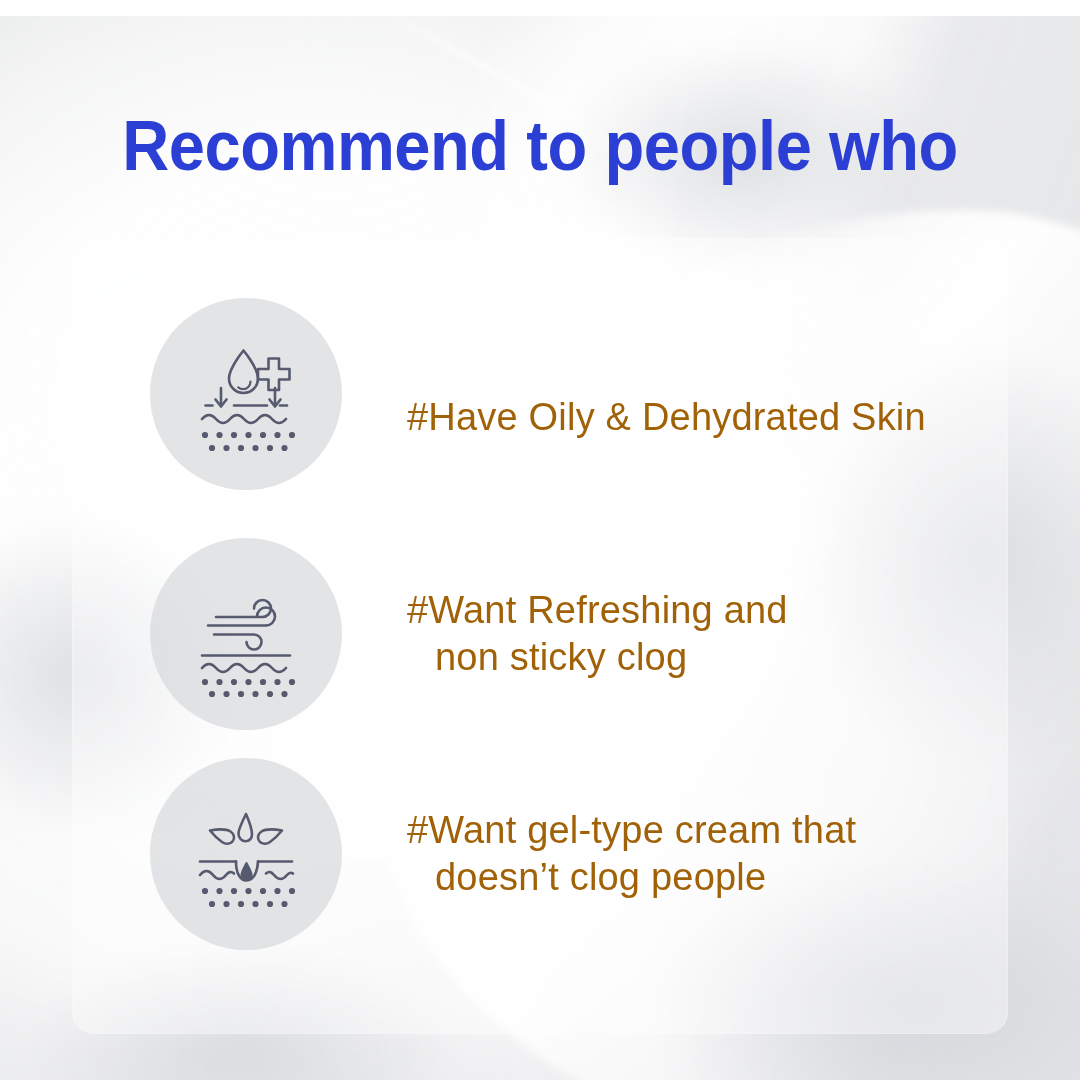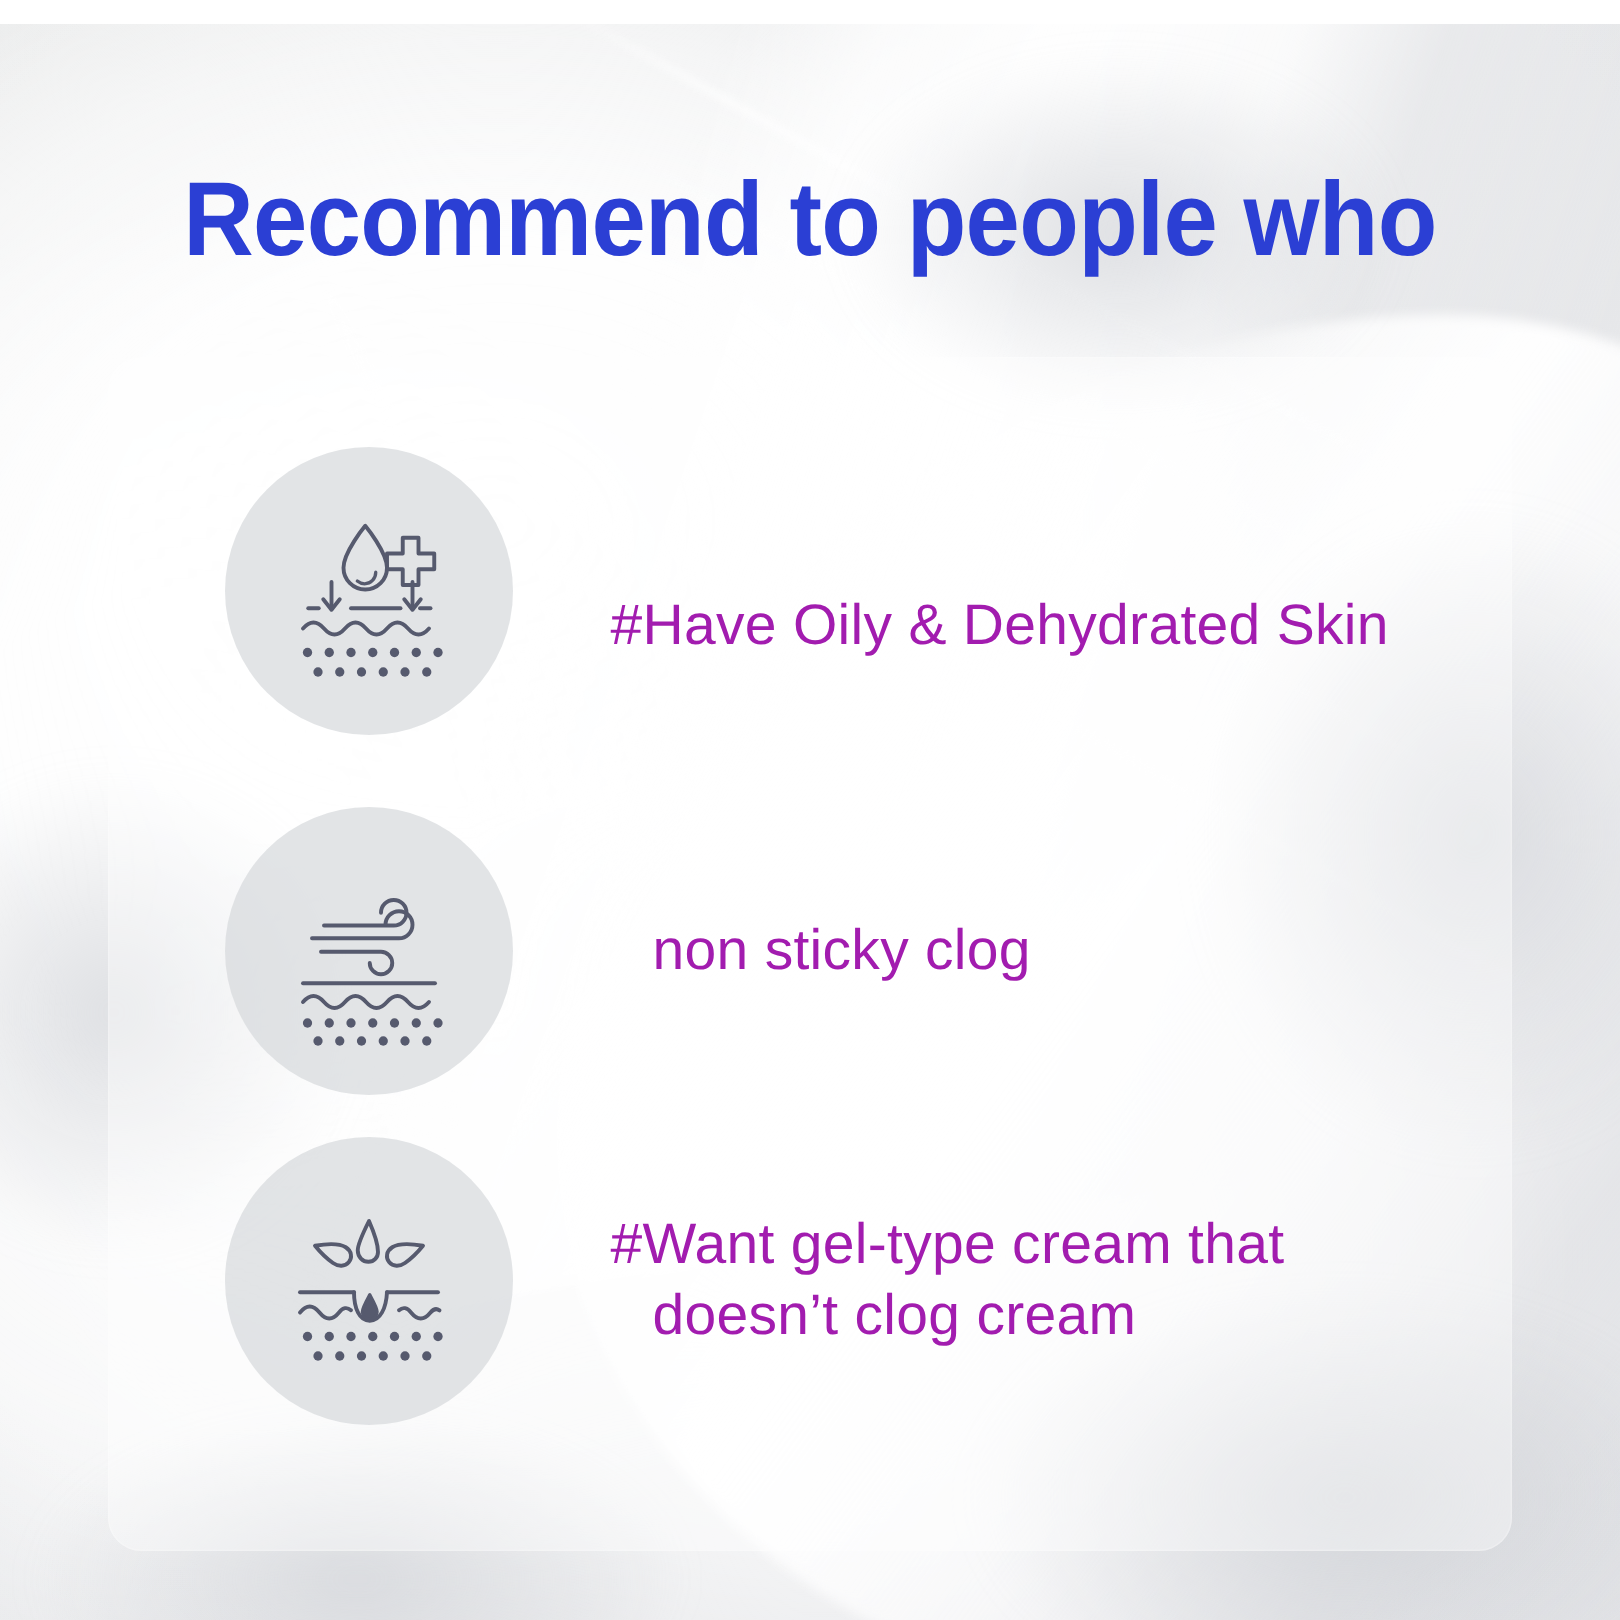--- a/index.html
+++ b/index.html
@@ -150,21 +150,21 @@
     background: rgba(214,216,219,0.70);
     display: flex;
     align-items: center;
     justify-content: center;
     flex: none;
   }
   .icon-circle svg { display: block; }
 
   .row-label {
     margin-left: 65px;
-    color: #a21caf;
+    color: #a16207;
     font-size: 38px;
     font-weight: 300;
     line-height: 47px;
     letter-spacing: 0.2px;
     white-space: pre-line;
   }
   .row-label .l2 { display: block; padding-left: 28px; }
 </style>
 </head>
 <body>
@@ -268,20 +268,21 @@
               <circle cx="46.5" cy="126" r="3.1"></circle>
               <circle cx="61" cy="126" r="3.1"></circle>
               <circle cx="75.5" cy="126" r="3.1"></circle>
               <circle cx="90" cy="126" r="3.1"></circle>
               <circle cx="104.5" cy="126" r="3.1"></circle>
             </g>
           </svg>
         </span>
       </div>
       <div class="row-label">
+        <span>#Want Refreshing and</span>
         <span class="l2">non sticky clog</span>
       </div>
     </div>
 
     <div class="row row-3">
       <div class="icon-circle">
         <span>
           <svg width="132" height="132" viewBox="0 0 132 132" fill="none" stroke="#565A6E" stroke-width="2.6" stroke-linecap="round" stroke-linejoin="round">
 
             <path d="M66 26 C62 34 58.5 41 58.5 45.5 C58.5 50 61.8 53.2 65.6 53.2 C69.4 53.2 72 50.2 72 46.6 C72 42 69.5 34 66 26 Z"></path>
@@ -314,18 +315,18 @@
               <circle cx="61" cy="116" r="3.1"></circle>
               <circle cx="75.5" cy="116" r="3.1"></circle>
               <circle cx="90" cy="116" r="3.1"></circle>
               <circle cx="104.5" cy="116" r="3.1"></circle>
             </g>
           </svg>
         </span>
       </div>
       <div class="row-label">
         <span>#Want gel-type cream that</span>
-        <span class="l2">doesn’t clog cream</span>
+        <span class="l2">doesn’t clog people</span>
       </div>
     </div>
 
   </div>
 </div>
 
 </body></html>

